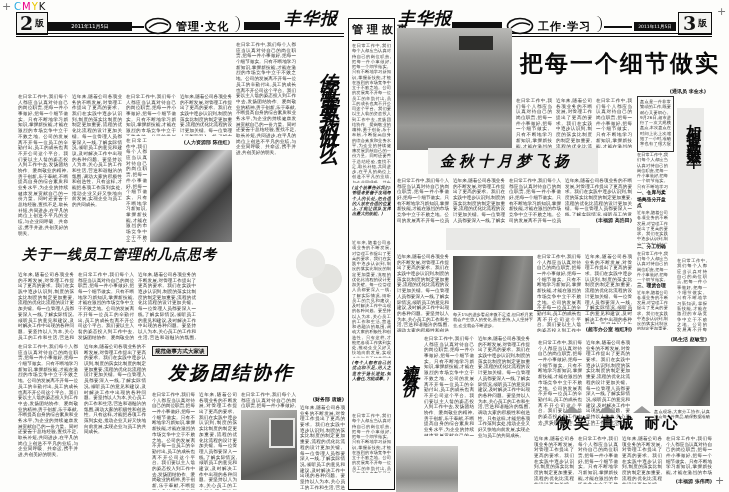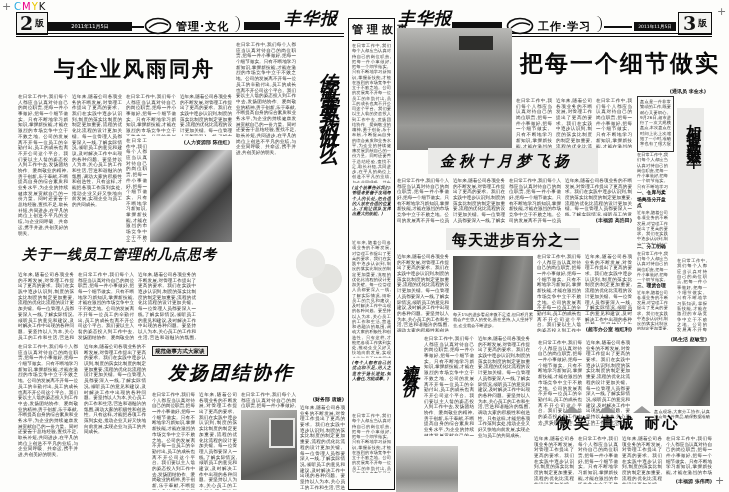--- a/index.html
+++ b/index.html
@@ -67,21 +67,20 @@
     <svg class="abs" style="left:144px;top:17px;" width="28" height="18">
       <ellipse cx="14" cy="9" rx="12.5" ry="7.5" fill="none" stroke="#111" stroke-width="1.6"></ellipse>
       <path d="M5 11 Q 14 3 24 8" fill="none" stroke="#111" stroke-width="1.4"></path>
     </svg>
     <div class="hl" style="left:176px;top:19px;font-size:11px;letter-spacing:1px;">管理·文化</div>
     <div class="bracket" style="left:232px;top:16px;"></div>
     <div class="bar" style="left:244px;top:22px;width:36px;height:8px;"></div>
     <div class="hl serifhl" style="left:284px;top:7px;font-size:17px;letter-spacing:1px;">丰华报</div>
     <div class="rule2" style="left:16px;top:33px;width:328px;"></div>
 
-    <div class="hl sans9" style="left:54px;top:55px;font-size:21px;letter-spacing:2px;">与企业风雨同舟</div>
     <div class="col" style="left:18px;top:94px;width:50px;height:148px;">在日常工作中,我们每个人都应当认真对待自己的岗位职责,把每一件小事做好,把每一个细节做实。只有不断地学习新知识,掌握新技能,才能在激烈的市场竞争中立于不败之地。公司的发展离不开每一位员工的辛勤付出,员工的成长也离不开公司这个平台。我们要以主人翁的姿态投入到工作中去,发扬团结协作、爱岗敬业的精神,勇于创新,乐于奉献,不断提高自身的综合素质和业务水平,为企业的持续健康发展贡献自己的一份力量。同时还要善于总结经验,查找不足,取长补短,共同进步,在平凡的岗位上创造不平凡的业绩,与企业同呼吸、共命运,携手并进,共创美好的明天。</div>
     <div class="col" style="left:72px;top:94px;width:50px;height:148px;">近年来,随着公司各项业务的不断发展,对管理工作提出了更高的要求。我们在实践中逐步认识到,制度的落实比制度的制定更加重要,流程的优化比流程的设计更加关键。每一位管理人员都要深入一线,了解实际情况,倾听员工的意见和建议,及时解决工作中出现的各种问题。要坚持以人为本,关心员工的工作和生活,营造和谐融洽的氛围,调动大家的积极性和创造性。只有这样,才能把各项工作落到实处,推动企业又好又快地向前发展,实现企业与员工的共同成长。</div>
     <div class="col" style="left:126px;top:94px;width:50px;height:42px;">在日常工作中,我们每个人都应当认真对待自己的岗位职责,把每一件小事做好,把每一个细节做实。只有不断地学习新知识,掌握新技能,才能在激烈的市场竞争中立于不败之地。公司的发展离不开每一位员工的辛勤付出,员工的成长也离不开公司这个平台。我们要以主人翁的姿态投入到工作中去,发扬团结协作、爱岗敬业的精神,勇于创新,乐于奉献,不断提高自身的综合素质和业务水平,为企业的持续健康发展贡献自己的一份力量。同时还要善于总结经验,查找不足,取长补短,共同进步,在平凡的岗位上创造不平凡的业绩,与企业同呼吸、共命运,携手并进,共创美好的明天。</div>
     <div class="col" style="left:180px;top:94px;width:52px;height:42px;">近年来,随着公司各项业务的不断发展,对管理工作提出了更高的要求。我们在实践中逐步认识到,制度的落实比制度的制定更加重要,流程的优化比流程的设计更加关键。每一位管理人员都要深入一线,了解实际情况,倾听员工的意见和建议,及时解决工作中出现的各种问题。要坚持以人为本,关心员工的工作和生活,营造和谐融洽的氛围,调动大家的积极性和创造性。只有这样,才能把各项工作落到实处,推动企业又好又快地向前发展,实现企业与员工的共同成长。</div>
     <div class="byline" style="left:150px;top:139px;width:80px;">(人力资源部 陈佳红)</div>
     <div class="col" style="left:126px;top:138px;width:21px;height:104px;">在日常工作中,我们每个人都应当认真对待自己的岗位职责,把每一件小事做好,把每一个细节做实。只有不断地学习新知识,掌握新技能,才能在激烈的市场竞争中立于不败之地。公司的发展离不开每一位员工的辛勤付出,员工的成长也离不开公司这个平台。我们要以主人翁的姿态投入到工作中去,发扬团结协作、爱岗敬业的精神,勇于创新,乐于奉献,不断提高自身的综合素质和业务水平,为企业的持续健康发展贡献自己的一份力量。同时还要善于总结经验,查找不足,取长补短,共同进步,在平凡的岗位上创造不平凡的业绩,与企业同呼吸、共命运,携手并进,共创美好的明天。</div>
     <div class="photo" style="left:150px;top:150px;width:82px;height:92px;background:linear-gradient(135deg,#9a9a9a 0%,#4e4e4e 28%,#c9c9c9 44%,#3e3e3e 66%,#7c7c7c 100%);"></div>
 
     <div class="col" style="left:236px;top:42px;width:60px;height:298px;">在日常工作中,我们每个人都应当认真对待自己的岗位职责,把每一件小事做好,把每一个细节做实。只有不断地学习新知识,掌握新技能,才能在激烈的市场竞争中立于不败之地。公司的发展离不开每一位员工的辛勤付出,员工的成长也离不开公司这个平台。我们要以主人翁的姿态投入到工作中去,发扬团结协作、爱岗敬业的精神,勇于创新,乐于奉献,不断提高自身的综合素质和业务水平,为企业的持续健康发展贡献自己的一份力量。同时还要善于总结经验,查找不足,取长补短,共同进步,在平凡的岗位上创造不平凡的业绩,与企业同呼吸、共命运,携手并进,共创美好的明天。</div>
     <div class="flower" style="left:296px;top:232px;width:48px;height:104px;"></div>
@@ -165,21 +164,20 @@
 
     <div class="band" style="left:35px;top:148px;width:170px;height:26px;"></div>
     <div class="hl serifhl" style="left:47px;top:152px;font-size:15px;letter-spacing:4px;">金秋十月梦飞扬</div>
     <div class="col" style="left:4px;top:178px;width:52px;height:46px;">在日常工作中,我们每个人都应当认真对待自己的岗位职责,把每一件小事做好,把每一个细节做实。只有不断地学习新知识,掌握新技能,才能在激烈的市场竞争中立于不败之地。公司的发展离不开每一位员工的辛勤付出,员工的成长也离不开公司这个平台。我们要以主人翁的姿态投入到工作中去,发扬团结协作、爱岗敬业的精神,勇于创新,乐于奉献,不断提高自身的综合素质和业务水平,为企业的持续健康发展贡献自己的一份力量。同时还要善于总结经验,查找不足,取长补短,共同进步,在平凡的岗位上创造不平凡的业绩,与企业同呼吸、共命运,携手并进,共创美好的明天。</div>
     <div class="col" style="left:60px;top:178px;width:52px;height:46px;">近年来,随着公司各项业务的不断发展,对管理工作提出了更高的要求。我们在实践中逐步认识到,制度的落实比制度的制定更加重要,流程的优化比流程的设计更加关键。每一位管理人员都要深入一线,了解实际情况,倾听员工的意见和建议,及时解决工作中出现的各种问题。要坚持以人为本,关心员工的工作和生活,营造和谐融洽的氛围,调动大家的积极性和创造性。只有这样,才能把各项工作落到实处,推动企业又好又快地向前发展,实现企业与员工的共同成长。</div>
     <div class="col" style="left:116px;top:178px;width:52px;height:46px;">在日常工作中,我们每个人都应当认真对待自己的岗位职责,把每一件小事做好,把每一个细节做实。只有不断地学习新知识,掌握新技能,才能在激烈的市场竞争中立于不败之地。公司的发展离不开每一位员工的辛勤付出,员工的成长也离不开公司这个平台。我们要以主人翁的姿态投入到工作中去,发扬团结协作、爱岗敬业的精神,勇于创新,乐于奉献,不断提高自身的综合素质和业务水平,为企业的持续健康发展贡献自己的一份力量。同时还要善于总结经验,查找不足,取长补短,共同进步,在平凡的岗位上创造不平凡的业绩,与企业同呼吸、共命运,携手并进,共创美好的明天。</div>
     <div class="col" style="left:172px;top:178px;width:67px;height:38px;">近年来,随着公司各项业务的不断发展,对管理工作提出了更高的要求。我们在实践中逐步认识到,制度的落实比制度的制定更加重要,流程的优化比流程的设计更加关键。每一位管理人员都要深入一线,了解实际情况,倾听员工的意见和建议,及时解决工作中出现的各种问题。要坚持以人为本,关心员工的工作和生活,营造和谐融洽的氛围,调动大家的积极性和创造性。只有这样,才能把各项工作落到实处,推动企业又好又快地向前发展,实现企业与员工的共同成长。</div>
     <div class="byline" style="left:181px;top:217px;width:58px;">(丰福源 高浩田)</div>
 
     <div class="band" style="left:53px;top:228px;width:134px;height:22px;"></div>
-    <div class="hl sans9" style="left:59px;top:231px;font-size:15px;letter-spacing:1px;">每天进步百分之一</div>
     <div class="col" style="left:4px;top:254px;width:52px;height:78px;">近年来,随着公司各项业务的不断发展,对管理工作提出了更高的要求。我们在实践中逐步认识到,制度的落实比制度的制定更加重要,流程的优化比流程的设计更加关键。每一位管理人员都要深入一线,了解实际情况,倾听员工的意见和建议,及时解决工作中出现的各种问题。要坚持以人为本,关心员工的工作和生活,营造和谐融洽的氛围,调动大家的积极性和创造性。只有这样,才能把各项工作落到实处,推动企业又好又快地向前发展,实现企业与员工的共同成长。</div>
     <div class="photo" style="left:60px;top:256px;width:80px;height:54px;background:linear-gradient(100deg,#4a4a48 0%,#7e7e7b 30%,#5d5d5b 55%,#8e8e8b 80%,#6a6a68 100%);"></div>
     <div class="abs cap" style="left:60px;top:312px;width:80px;height:18px;">每天1%的进步看起来微不足道,但日积月累就会产生惊人的变化,贵在坚持,人人坚持下去,企业就会不断进步。</div>
     <div class="col" style="left:144px;top:254px;width:44px;height:78px;">在日常工作中,我们每个人都应当认真对待自己的岗位职责,把每一件小事做好,把每一个细节做实。只有不断地学习新知识,掌握新技能,才能在激烈的市场竞争中立于不败之地。公司的发展离不开每一位员工的辛勤付出,员工的成长也离不开公司这个平台。我们要以主人翁的姿态投入到工作中去,发扬团结协作、爱岗敬业的精神,勇于创新,乐于奉献,不断提高自身的综合素质和业务水平,为企业的持续健康发展贡献自己的一份力量。同时还要善于总结经验,查找不足,取长补短,共同进步,在平凡的岗位上创造不平凡的业绩,与企业同呼吸、共命运,携手并进,共创美好的明天。</div>
     <div class="col" style="left:192px;top:254px;width:47px;height:70px;">近年来,随着公司各项业务的不断发展,对管理工作提出了更高的要求。我们在实践中逐步认识到,制度的落实比制度的制定更加重要,流程的优化比流程的设计更加关键。每一位管理人员都要深入一线,了解实际情况,倾听员工的意见和建议,及时解决工作中出现的各种问题。要坚持以人为本,关心员工的工作和生活,营造和谐融洽的氛围,调动大家的积极性和创造性。只有这样,才能把各项工作落到实处,推动企业又好又快地向前发展,实现企业与员工的共同成长。</div>
     <div class="byline" style="left:181px;top:326px;width:58px;">(超市办公室 程红利)</div>
 
     <div class="hl serifhl vhead" style="left:5px;top:350px;width:22px;height:94px;font-size:16px;letter-spacing:6px;">流程有价</div>
     <div class="col" style="left:31px;top:336px;width:50px;height:100px;">在日常工作中,我们每个人都应当认真对待自己的岗位职责,把每一件小事做好,把每一个细节做实。只有不断地学习新知识,掌握新技能,才能在激烈的市场竞争中立于不败之地。公司的发展离不开每一位员工的辛勤付出,员工的成长也离不开公司这个平台。我们要以主人翁的姿态投入到工作中去,发扬团结协作、爱岗敬业的精神,勇于创新,乐于奉献,不断提高自身的综合素质和业务水平,为企业的持续健康发展贡献自己的一份力量。同时还要善于总结经验,查找不足,取长补短,共同进步,在平凡的岗位上创造不平凡的业绩,与企业同呼吸、共命运,携手并进,共创美好的明天。</div>
     <div class="col" style="left:85px;top:336px;width:52px;height:154px;">近年来,随着公司各项业务的不断发展,对管理工作提出了更高的要求。我们在实践中逐步认识到,制度的落实比制度的制定更加重要,流程的优化比流程的设计更加关键。每一位管理人员都要深入一线,了解实际情况,倾听员工的意见和建议,及时解决工作中出现的各种问题。要坚持以人为本,关心员工的工作和生活,营造和谐融洽的氛围,调动大家的积极性和创造性。只有这样,才能把各项工作落到实处,推动企业又好又快地向前发展,实现企业与员工的共同成长。</div>

